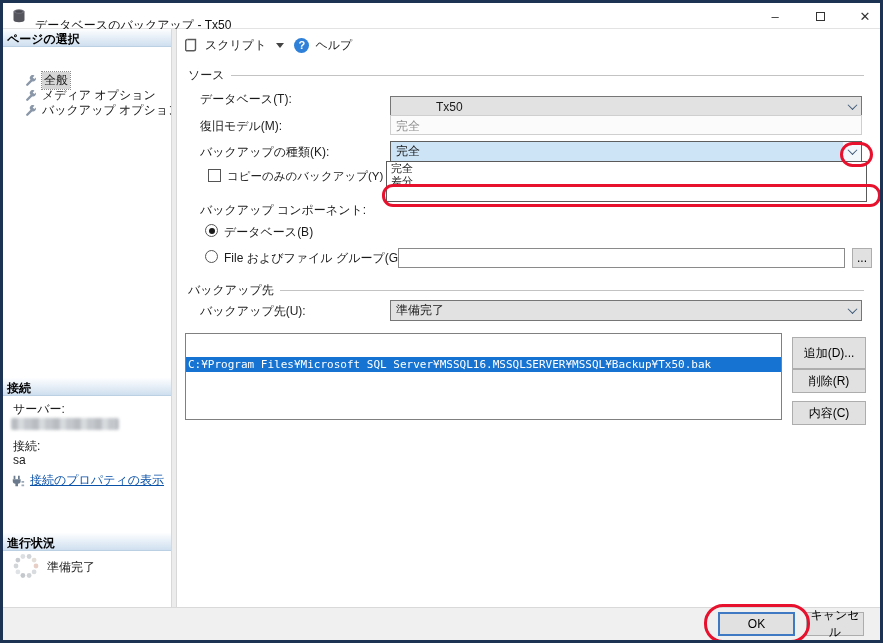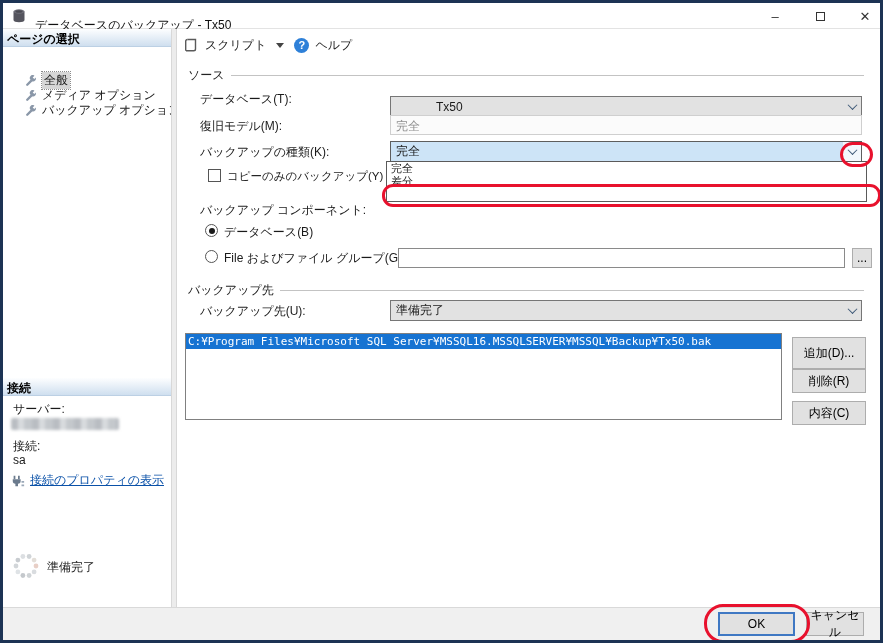--- a/index.html
+++ b/index.html
@@ -54,21 +54,21 @@
   .dd-item.selected { background:#0f70d7; color:#fff; }
 
   .checkbox { position:absolute; width:13px; height:13px; border:1px solid #555; background:#fff; }
   .radio { position:absolute; width:13px; height:13px; border:1px solid #555; border-radius:50%; background:#fff; }
   .radio.checked::after { content:""; position:absolute; left:2.5px; top:2.5px; width:6px; height:6px; border-radius:50%; background:#1a1a1a; }
 
   .textbox { position:absolute; border:1px solid #8a8a8a; background:#fff; }
   .btn { position:absolute; background:#e1e1e1; border:1px solid #adadad; font-size:12px; display:flex; align-items:center; justify-content:center; cursor:default; font-family:inherit; }
 
   #pathlist { position:absolute; left:8px; top:304px; width:597px; height:87px; background:#fff; border:1px solid #808080; overflow:hidden; }
-  .path-row { height:15px; background:#1673d2; color:#fff; font-family:"DejaVu Sans Mono","Liberation Mono",monospace; font-size:11px; line-height:15px; padding-left:2px; white-space:nowrap; }
+  .path-row { height:15px; background:#1673d2; color:#fff; font-family:"DejaVu Sans Mono","Liberation Mono",monospace; font-size:11px; line-height:15px; padding-left:2px; white-space:nowrap;margin-top:23px; }
 
   
   #footer { position:absolute; left:0; right:0; bottom:0; height:33px; background:#f0f0f0; border-top:1px solid #d9d9d9; }
   #ok-btn { left:715px; top:4px; width:77px; height:24px; border:2px solid #3f78c3; }
   #cancel-btn { left:803px; top:4px; width:58px; height:24px; }
 
   
   .annot { position:absolute; border:3px solid #e8112d; border-radius:14px; z-index:9; pointer-events:none; }
   #annot-chevron { left:837px; top:139px; width:33px; height:25px; }
   #annot-dd-item { left:379px; top:181px; width:499px; height:23px; border-radius:11px; }
@@ -124,20 +124,21 @@
     <div class="sb-text" style="top:424px;">sa</div>
     <div id="conn-link" style="top:443px;">
       <svg width="14" height="14" viewBox="0 0 16 16">
         <path fill="#6b7b8d" d="M3 2h2v4H3zM8 2h2v4H8z"></path>
         <path fill="#6b7b8d" d="M2 6h9v2a3 3 0 0 1-3 3v3H5v-3a3 3 0 0 1-3-3z"></path>
         <path fill="#9aa8b8" d="M12 8h3v2h-3zM12 12h3v2h-3z"></path>
       </svg>
       <a href="#">接続のプロパティの表示</a>
     </div>
 
+    <div class="sec-header" style="top:504px;">進行状況</div>
     <svg id="progress-spinner" style="top:522px;" viewBox="0 0 30 30">
       <circle cx="25" cy="15" r="2.4" fill="#e8cfc6"></circle>
         <circle cx="23.1" cy="20.9" r="2.4" fill="#d9dcdf"></circle>
       <circle cx="18.1" cy="24.5" r="2.4" fill="#cfd3d6"></circle>
         <circle cx="11.9" cy="24.5" r="2.4" fill="#c4c8cc"></circle>
       <circle cx="6.9" cy="20.9" r="2.4" fill="#dfe3e6"></circle>
         <circle cx="5" cy="15" r="2.4" fill="#d2d6d9"></circle>
       <circle cx="6.9" cy="9.1" r="2.4" fill="#c8ccd0"></circle>
         <circle cx="11.9" cy="5.5" r="2.4" fill="#dcdfe2"></circle>
       <circle cx="18.1" cy="5.5" r="2.4" fill="#d0d4d7"></circle>

